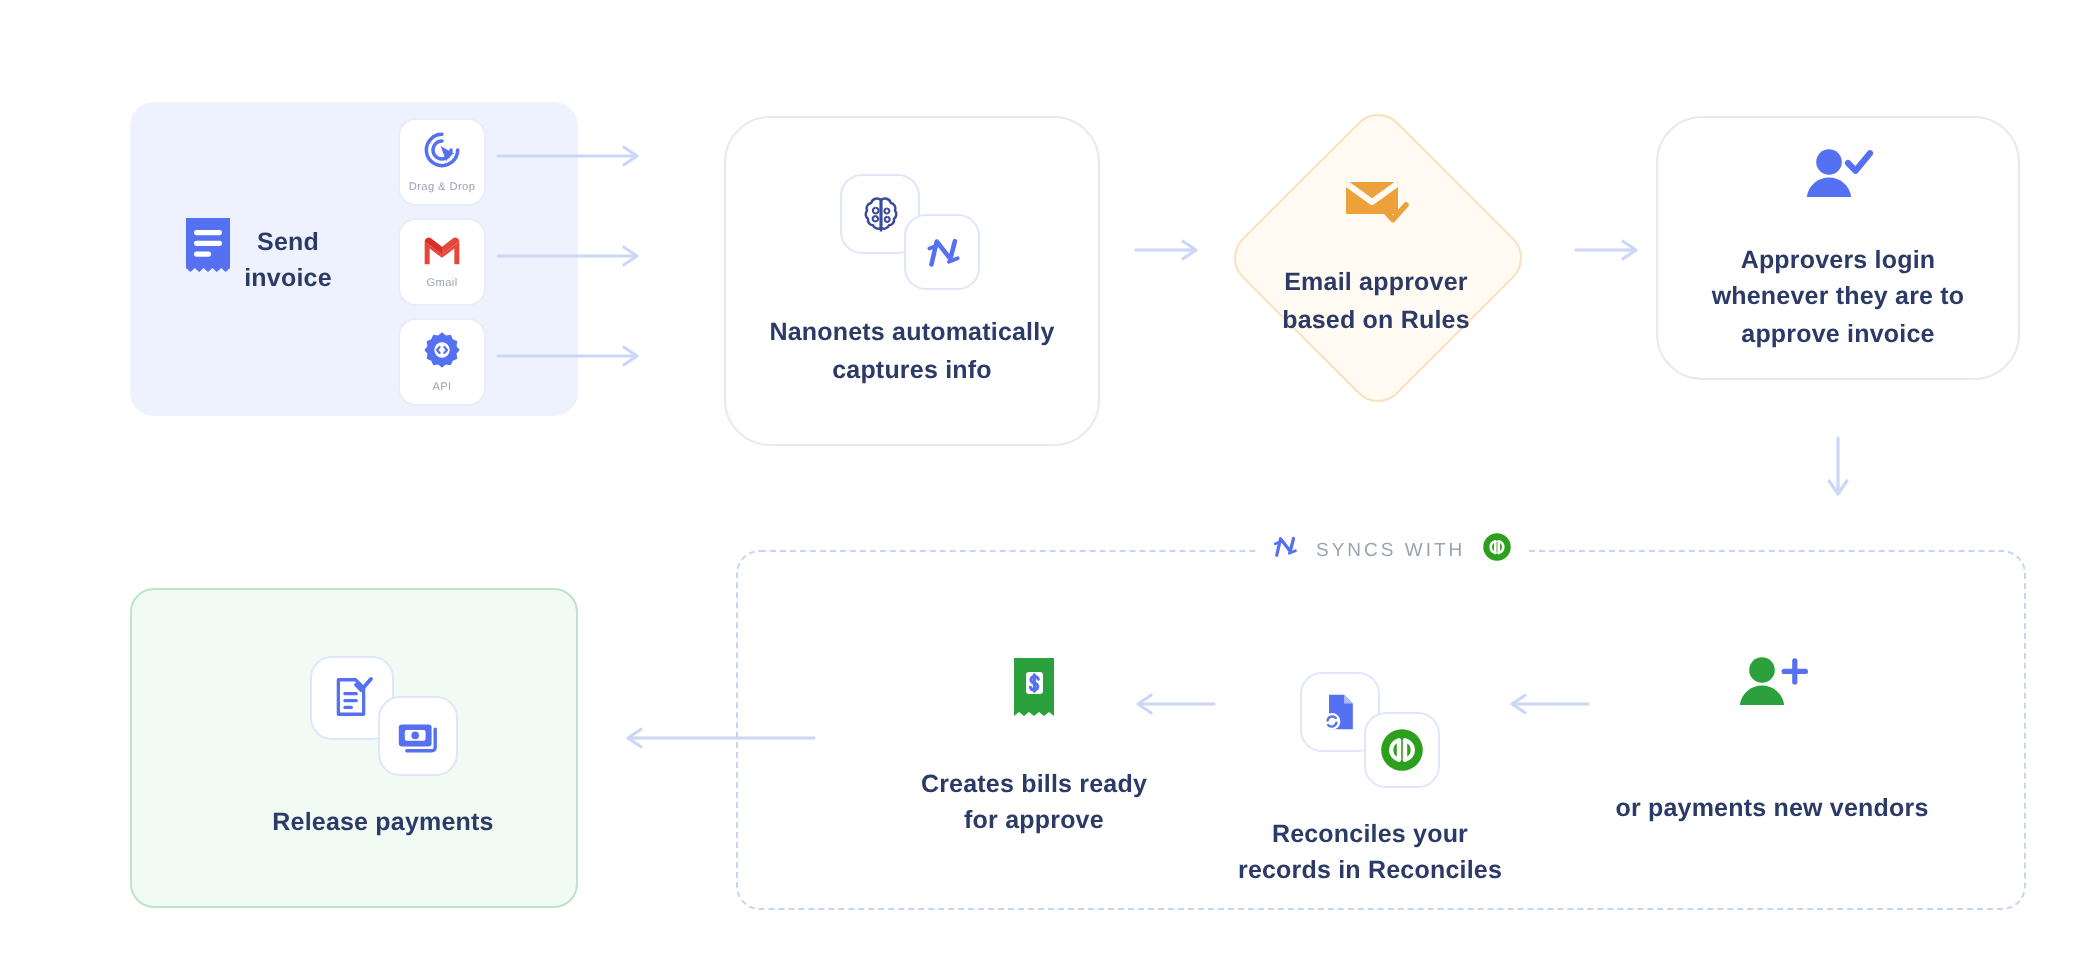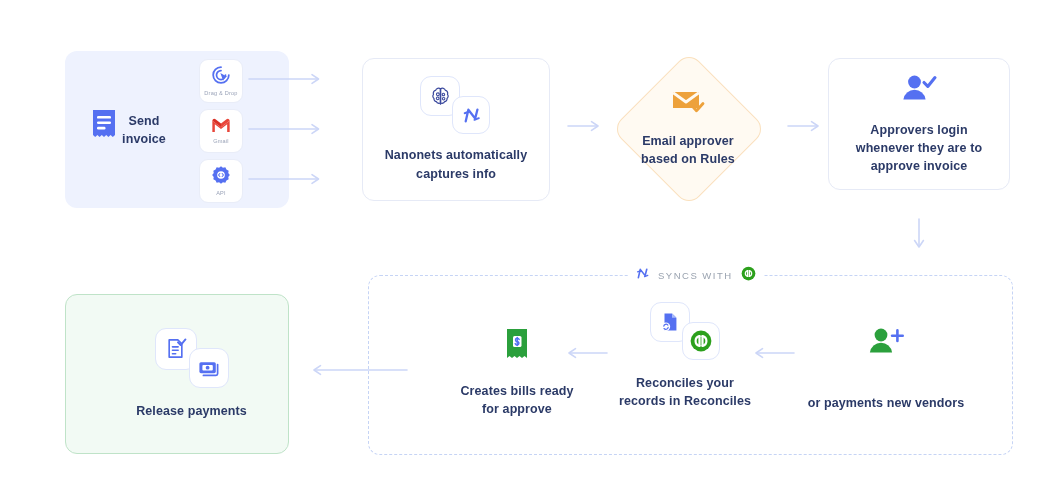--- a/index.html
+++ b/index.html
@@ -73,25 +73,25 @@
     line-height: 1;
   }
   #tile-drag-drop { left: 199px; top: 59px; }
   #tile-gmail     { left: 199px; top: 109px; }
   #tile-api       { left: 199px; top: 159px; }
 
   
   .white-card {
     background: #ffffff;
     border: 1px solid #e6eaf6;
-    border-radius: 12px;
+    border-radius: 23px;
   }
   #capture-card {
     left: 362px; top: 58px;
-    width: 188px; height: 143px;
+    width: 188px; height: 165px;
   }
   #approvers-card {
     left: 828px; top: 58px;
     width: 182px; height: 132px;
   }
   .white-card .node-label { margin-top: 12px; }
 
   
   #email-approver-node {
     position: absolute;
@@ -156,21 +156,21 @@
 
   
   .step {
     position: absolute;
     display: flex;
     flex-direction: column;
     align-items: center;
   }
   .step .node-label { margin-top: 14px; }
   #step-bills    { left: 442px; top: 326px; width: 150px; }
-  #step-qb       { left: 612px; top: 302px; width: 146px; }
+  #step-qb       { left: 612px; top: 336px; width: 146px; }
   #step-vendors  { left: 795px; top: 326px; width: 182px; }
 
   
   .arrow { position: absolute; }
 
   
   .stack { position: relative; }
   .stack-tile {
     position: absolute;
     background: #ffffff;

